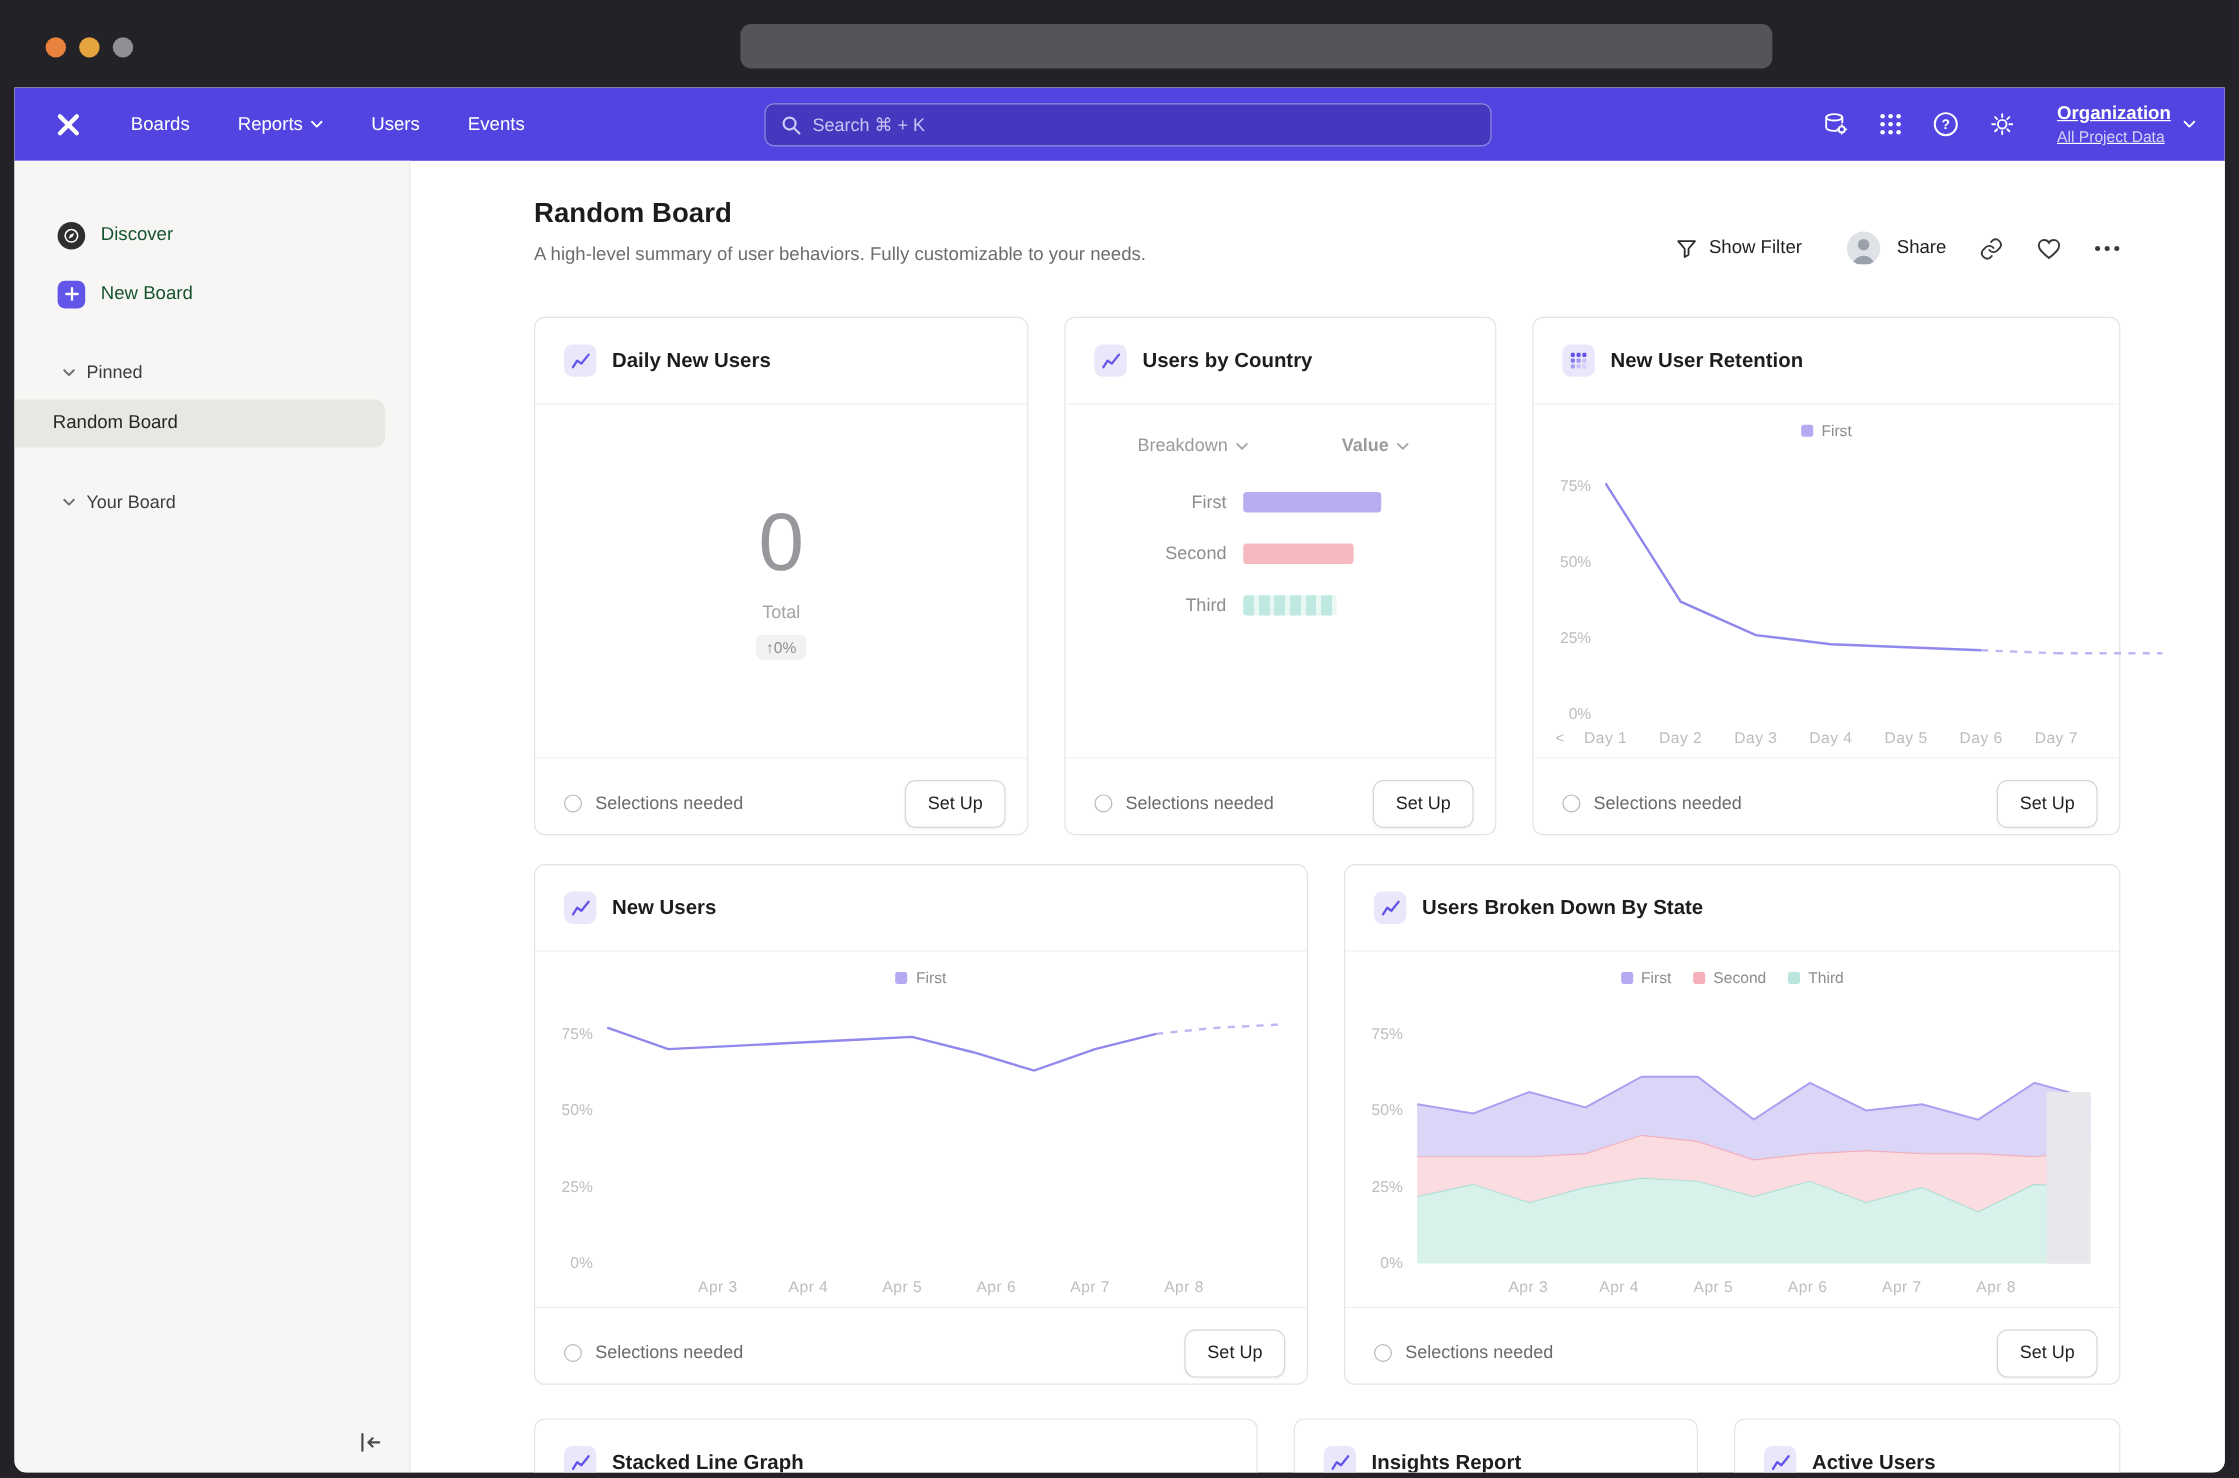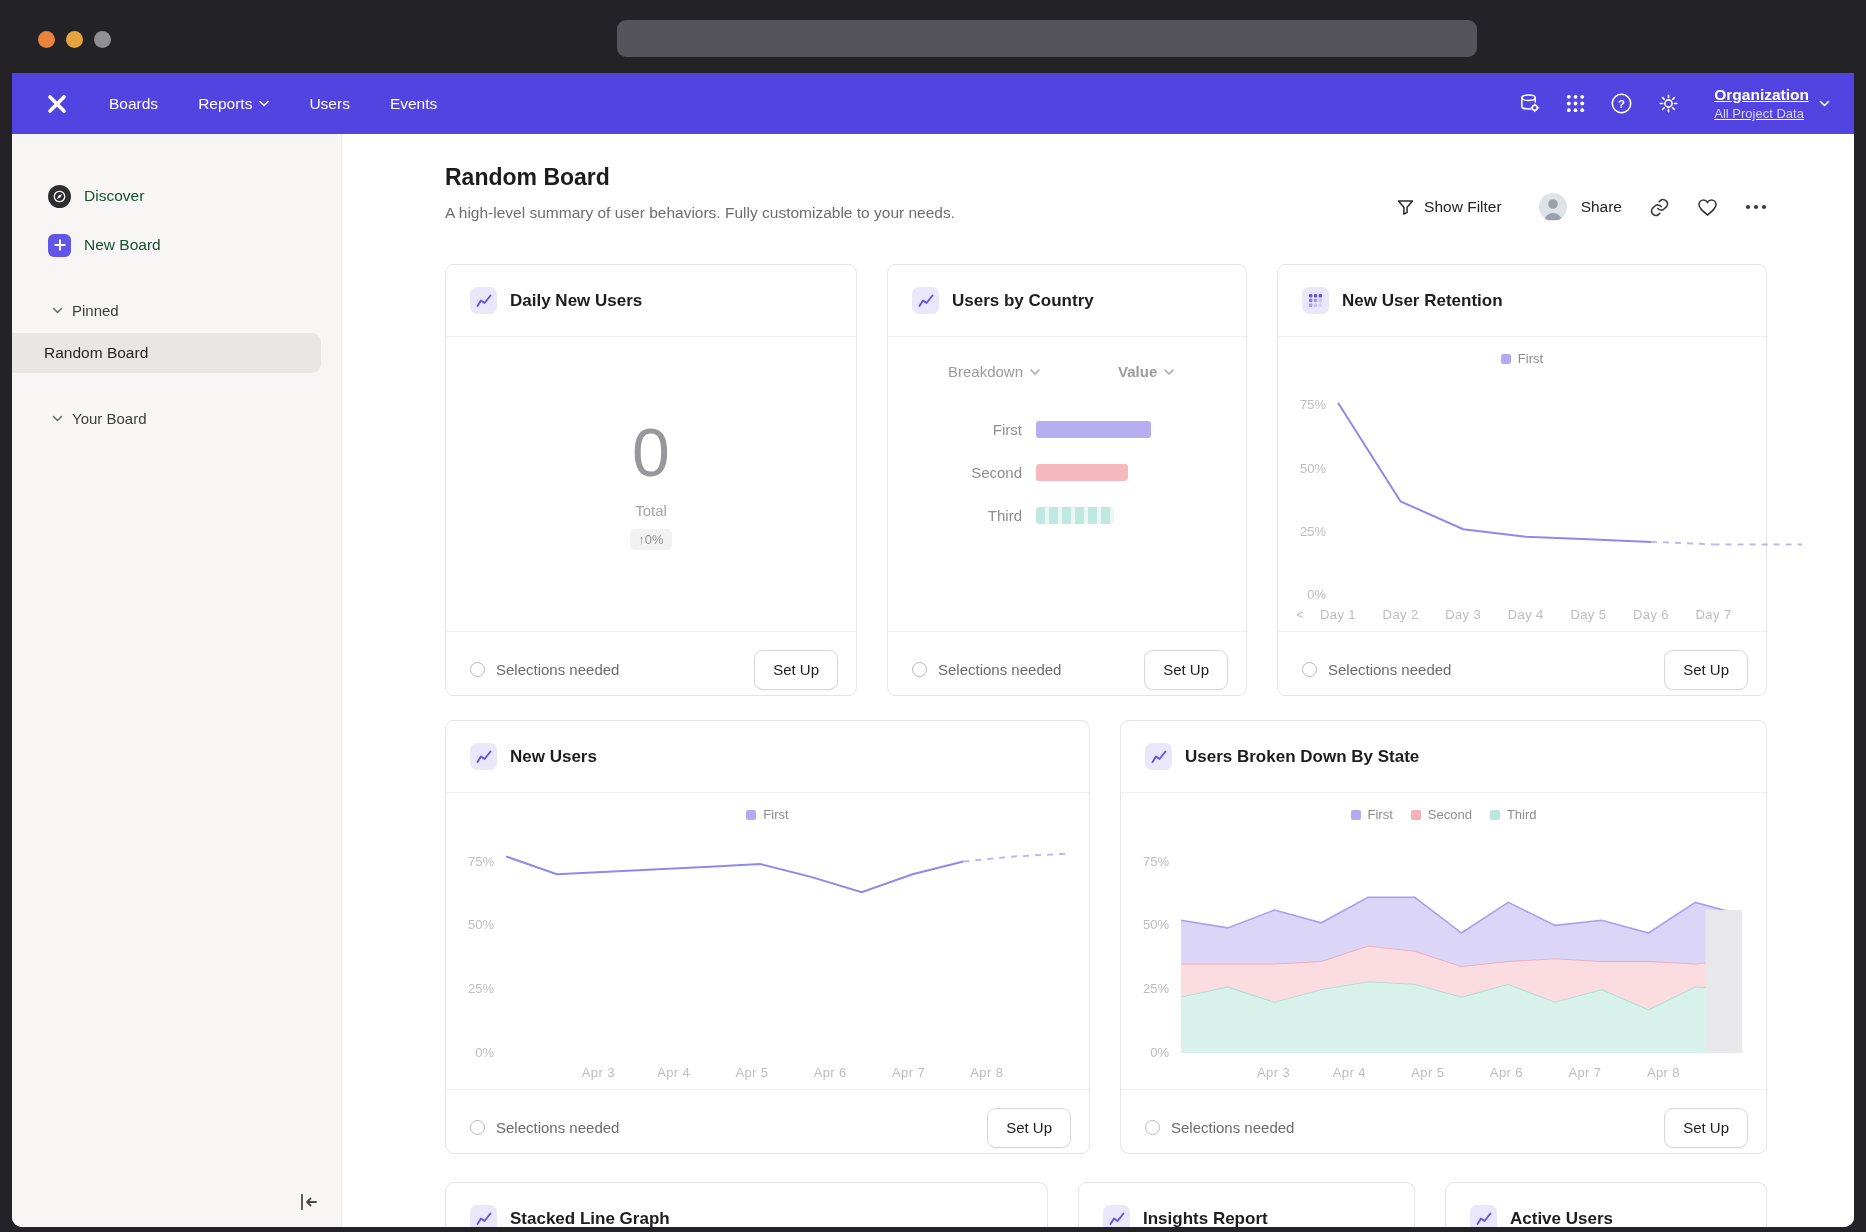--- a/index.html
+++ b/index.html
@@ -79,21 +79,21 @@
   .card-foot { flex:none; height:64px; border-top:1px solid #f0f0f0; display:flex; align-items:center; padding:12px 18px 0 24px; gap:11px; }
   .radio { width:15px; height:15px; border-radius:50%; border:1.6px solid #b9b9b9; flex:none; }
   .foot-text { font-size:15px; color:#6b6b6b; }
   .setup-btn { margin-left:auto; height:40px; padding:0 18px; border:1px solid #d7d7d7; border-radius:9px; background:#fff; font-size:15px; font-weight:500; color:#1f1f1f; font-family:inherit; cursor:pointer; box-shadow:0 1px 2px rgba(0,0,0,0.04); }
 
   .num-body { align-items:center; justify-content:center; }
   .big-num { font-size:68px; color:#98989c; line-height:1; }
   .num-label { margin-top:16px; font-size:15px; color:#a5a5a5; }
   .num-delta { margin-top:10px; font-size:13px; color:#8f8f8f; background:#f2f2f2; border-radius:5px; padding:3px 8px; }
 
-  .country-body { padding:26px 36px 0 30px;gap:11px; }
+  .country-body { padding:26px 36px 0 30px; }
   .country-controls { display:flex; align-items:center; padding-left:30px; }
   .dd { display:flex; align-items:center; gap:7px; font-size:15px; color:#9b9b9b; cursor:pointer; }
   .dd + .dd { margin-left:78px;font-weight:bold; }
   .country-rows { margin-top:30px; display:flex; flex-direction:column; gap:26px; }
   .c-row { display:flex; align-items:center; height:17px; }
   .c-label { width:118px; text-align:right; font-size:15px; color:#8d8d8d; padding-right:14px; flex:none; }
   .c-track { flex:1; height:17px; }
   .c-bar { display:block; height:17px; border-radius:3px; }
 
   .chart-legend { flex:none; display:flex; justify-content:center; align-items:center; gap:18px; margin-top:14px; }
@@ -131,20 +131,27 @@
         <a class="nav-item">
           <span>Reports</span>
           <svg width="10" height="7" viewBox="0 0 10 7">
               <polyline points="1,1.5 5,5.5 9,1.5" fill="none" stroke="#fff" stroke-width="1.6" stroke-linecap="round" stroke-linejoin="round"></polyline>
             </svg>
         </a>
         <a class="nav-item">Users</a>
         <a class="nav-item">Events</a>
       </nav>
 
+      <div class="searchbox">
+        <svg width="17" height="17" viewBox="0 0 17 17">
+            <circle cx="7" cy="7" r="5" fill="none" stroke="#cfcaf6" stroke-width="1.8"></circle>
+            <path d="M11 11l4.2 4.2" stroke="#cfcaf6" stroke-width="1.8" stroke-linecap="round"></path>
+          </svg>
+        <input placeholder="Search ⌘ + K" style="">
+      </div>
 
       <div class="nav-right">
         <span class="nav-icon">
           <svg width="23" height="23" viewBox="0 0 24 24" fill="none" stroke="#fff" stroke-width="1.6" stroke-linecap="round">
               <ellipse cx="11" cy="6" rx="7" ry="2.8"></ellipse>
               <path d="M4 6v9c0 1.5 3.1 2.8 7 2.8.8 0 1.5 0 2.2-.1"></path>
               <path d="M18 6v4.5"></path>
               <circle cx="17.5" cy="16.5" r="2.6"></circle>
               <path d="M17.5 12.6v1.2M17.5 19.2v1.2M13.6 16.5h1.2M20.2 16.5h1.4" stroke-width="1.4"></path>
             </svg>

